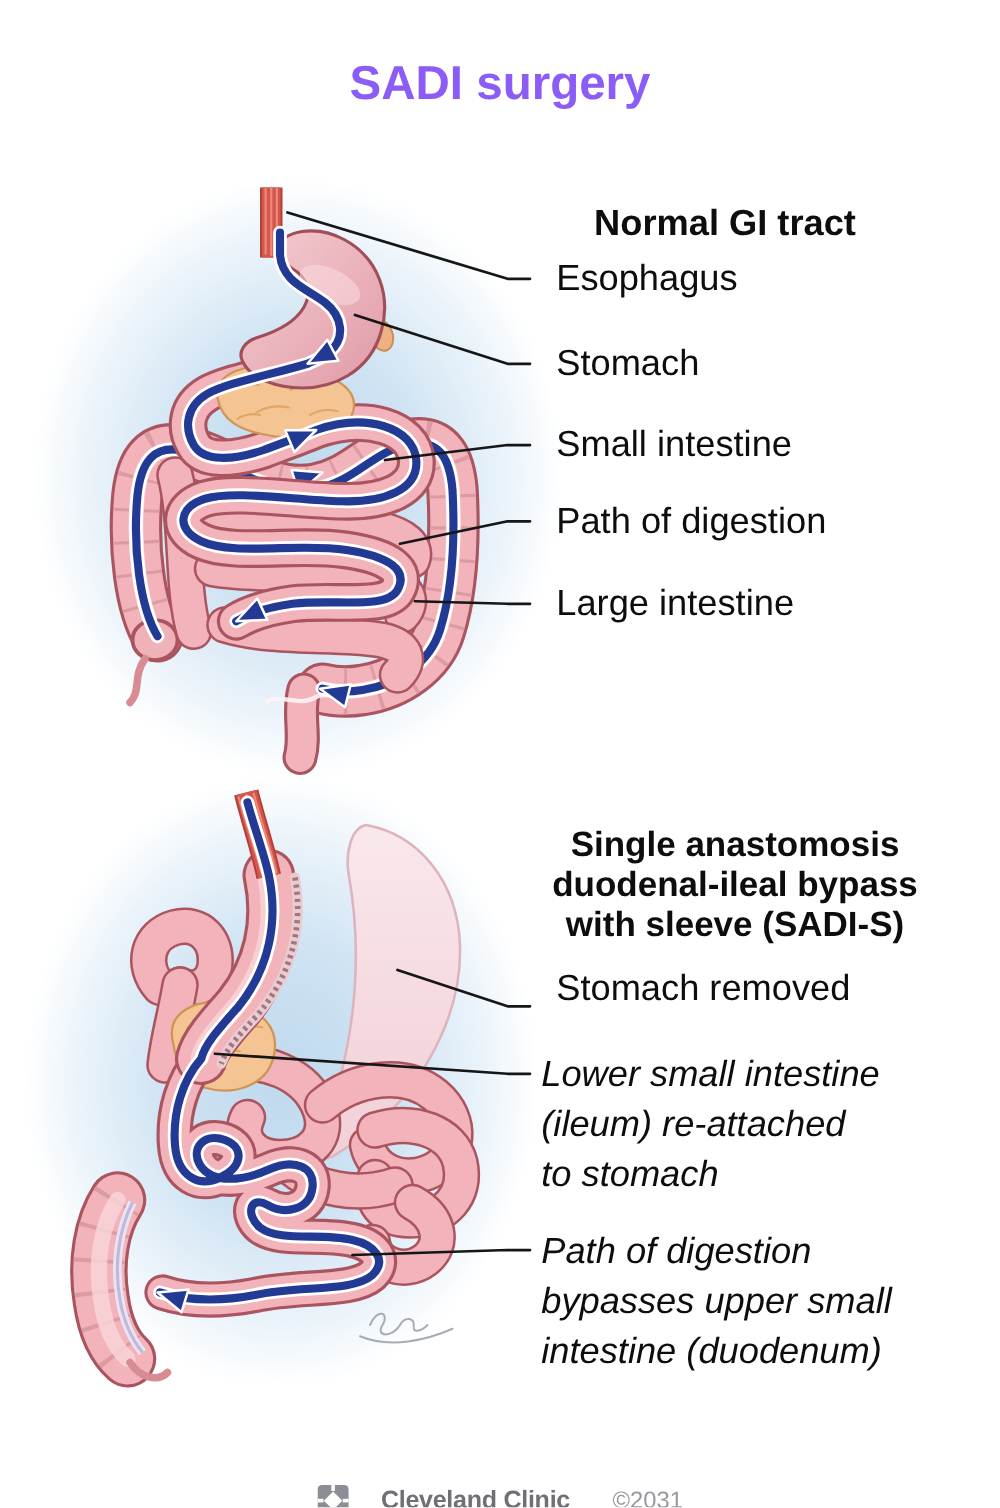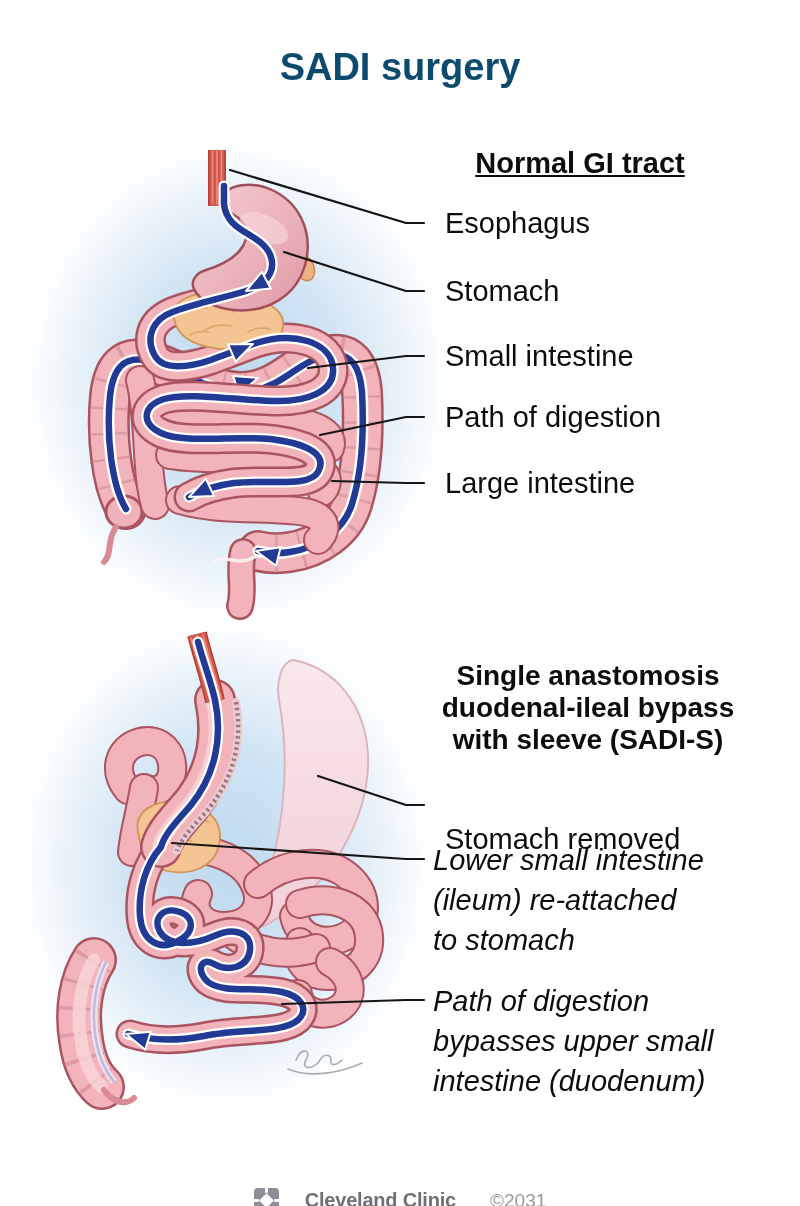--- a/index.html
+++ b/index.html
@@ -1,23 +1,23 @@
 <!DOCTYPE html>
 <html><head>
 <meta charset="utf-8">
 <style>
   html,body{margin:0;padding:0;background:#ffffff;}
   #page{position:relative;width:800px;height:1206px;background:#ffffff;overflow:hidden;
         font-family:"Liberation Sans","DejaVu Sans",sans-serif;}
   #art{position:absolute;left:0;top:0;width:800px;height:1206px;}
   .page-title{position:absolute;left:0;top:46px;width:800px;text-align:center;
-      font-size:38px;font-weight:700;color:#0c4a6e;letter-spacing:0px;}
+      font-size:38px;font-weight:700;color:#8b5cf6;letter-spacing:0px;}
   .section-heading{position:absolute;font-weight:700;color:#0d0d0d;text-align:center;
       white-space:pre-line;}
-  .heading-1{left:430px;top:147px;width:300px;font-size:29px;line-height:32px;text-decoration:underline;}
+  .heading-1{left:430px;top:163px;width:300px;font-size:29px;line-height:32px;}
   .heading-2{left:428px;top:660px;width:320px;font-size:28px;line-height:32px;}
   .label{position:absolute;left:433px;color:#0d0d0d;font-size:29px;font-weight:400;
       white-space:pre-line;}
   .lh1{line-height:30px;margin-left:12px;}
   .lh2{line-height:40px;font-style:italic;}
   
   .t-out{fill:none;stroke:#aa5460;stroke-linecap:round;stroke-linejoin:round;}
   .t-fill{fill:none;stroke:#f2b3ba;stroke-linecap:round;stroke-linejoin:round;}
   .t-hi{fill:none;stroke:#f9d6d9;stroke-linecap:round;stroke-linejoin:round;opacity:.8;}
   .t-dash{fill:none;stroke:#dc9aa2;stroke-linecap:butt;}
@@ -210,21 +210,21 @@
   <div class="label lh1" style="top:208px;">Esophagus</div>
   <div class="label lh1" style="top:276px;">Stomach</div>
   <div class="label lh1" style="top:341px;">Small intestine</div>
   <div class="label lh1" style="top:402px;">Path of digestion</div>
   <div class="label lh1" style="top:468px;">Large intestine</div>
 
   <div class="section-heading heading-2">Single anastomosis
 duodenal-ileal bypass
 with sleeve (SADI-S)</div>
 
-  <div class="label lh1" style="top:824px;">Stomach removed</div>
+  <div class="label lh1" style="top:776px;">Stomach removed</div>
   <div class="label lh2" style="top:840px;">Lower small intestine
 (ileum) re-attached
 to stomach</div>
   <div class="label lh2" style="top:981px;">Path of digestion
 bypasses upper small
 intestine (duodenum)</div>
 
   <div class="footer">
     <svg width="25" height="25" viewBox="0 0 24 24">
       <rect x="0" y="0" width="24" height="24" rx="3.5" fill="#8b8e94"></rect>

